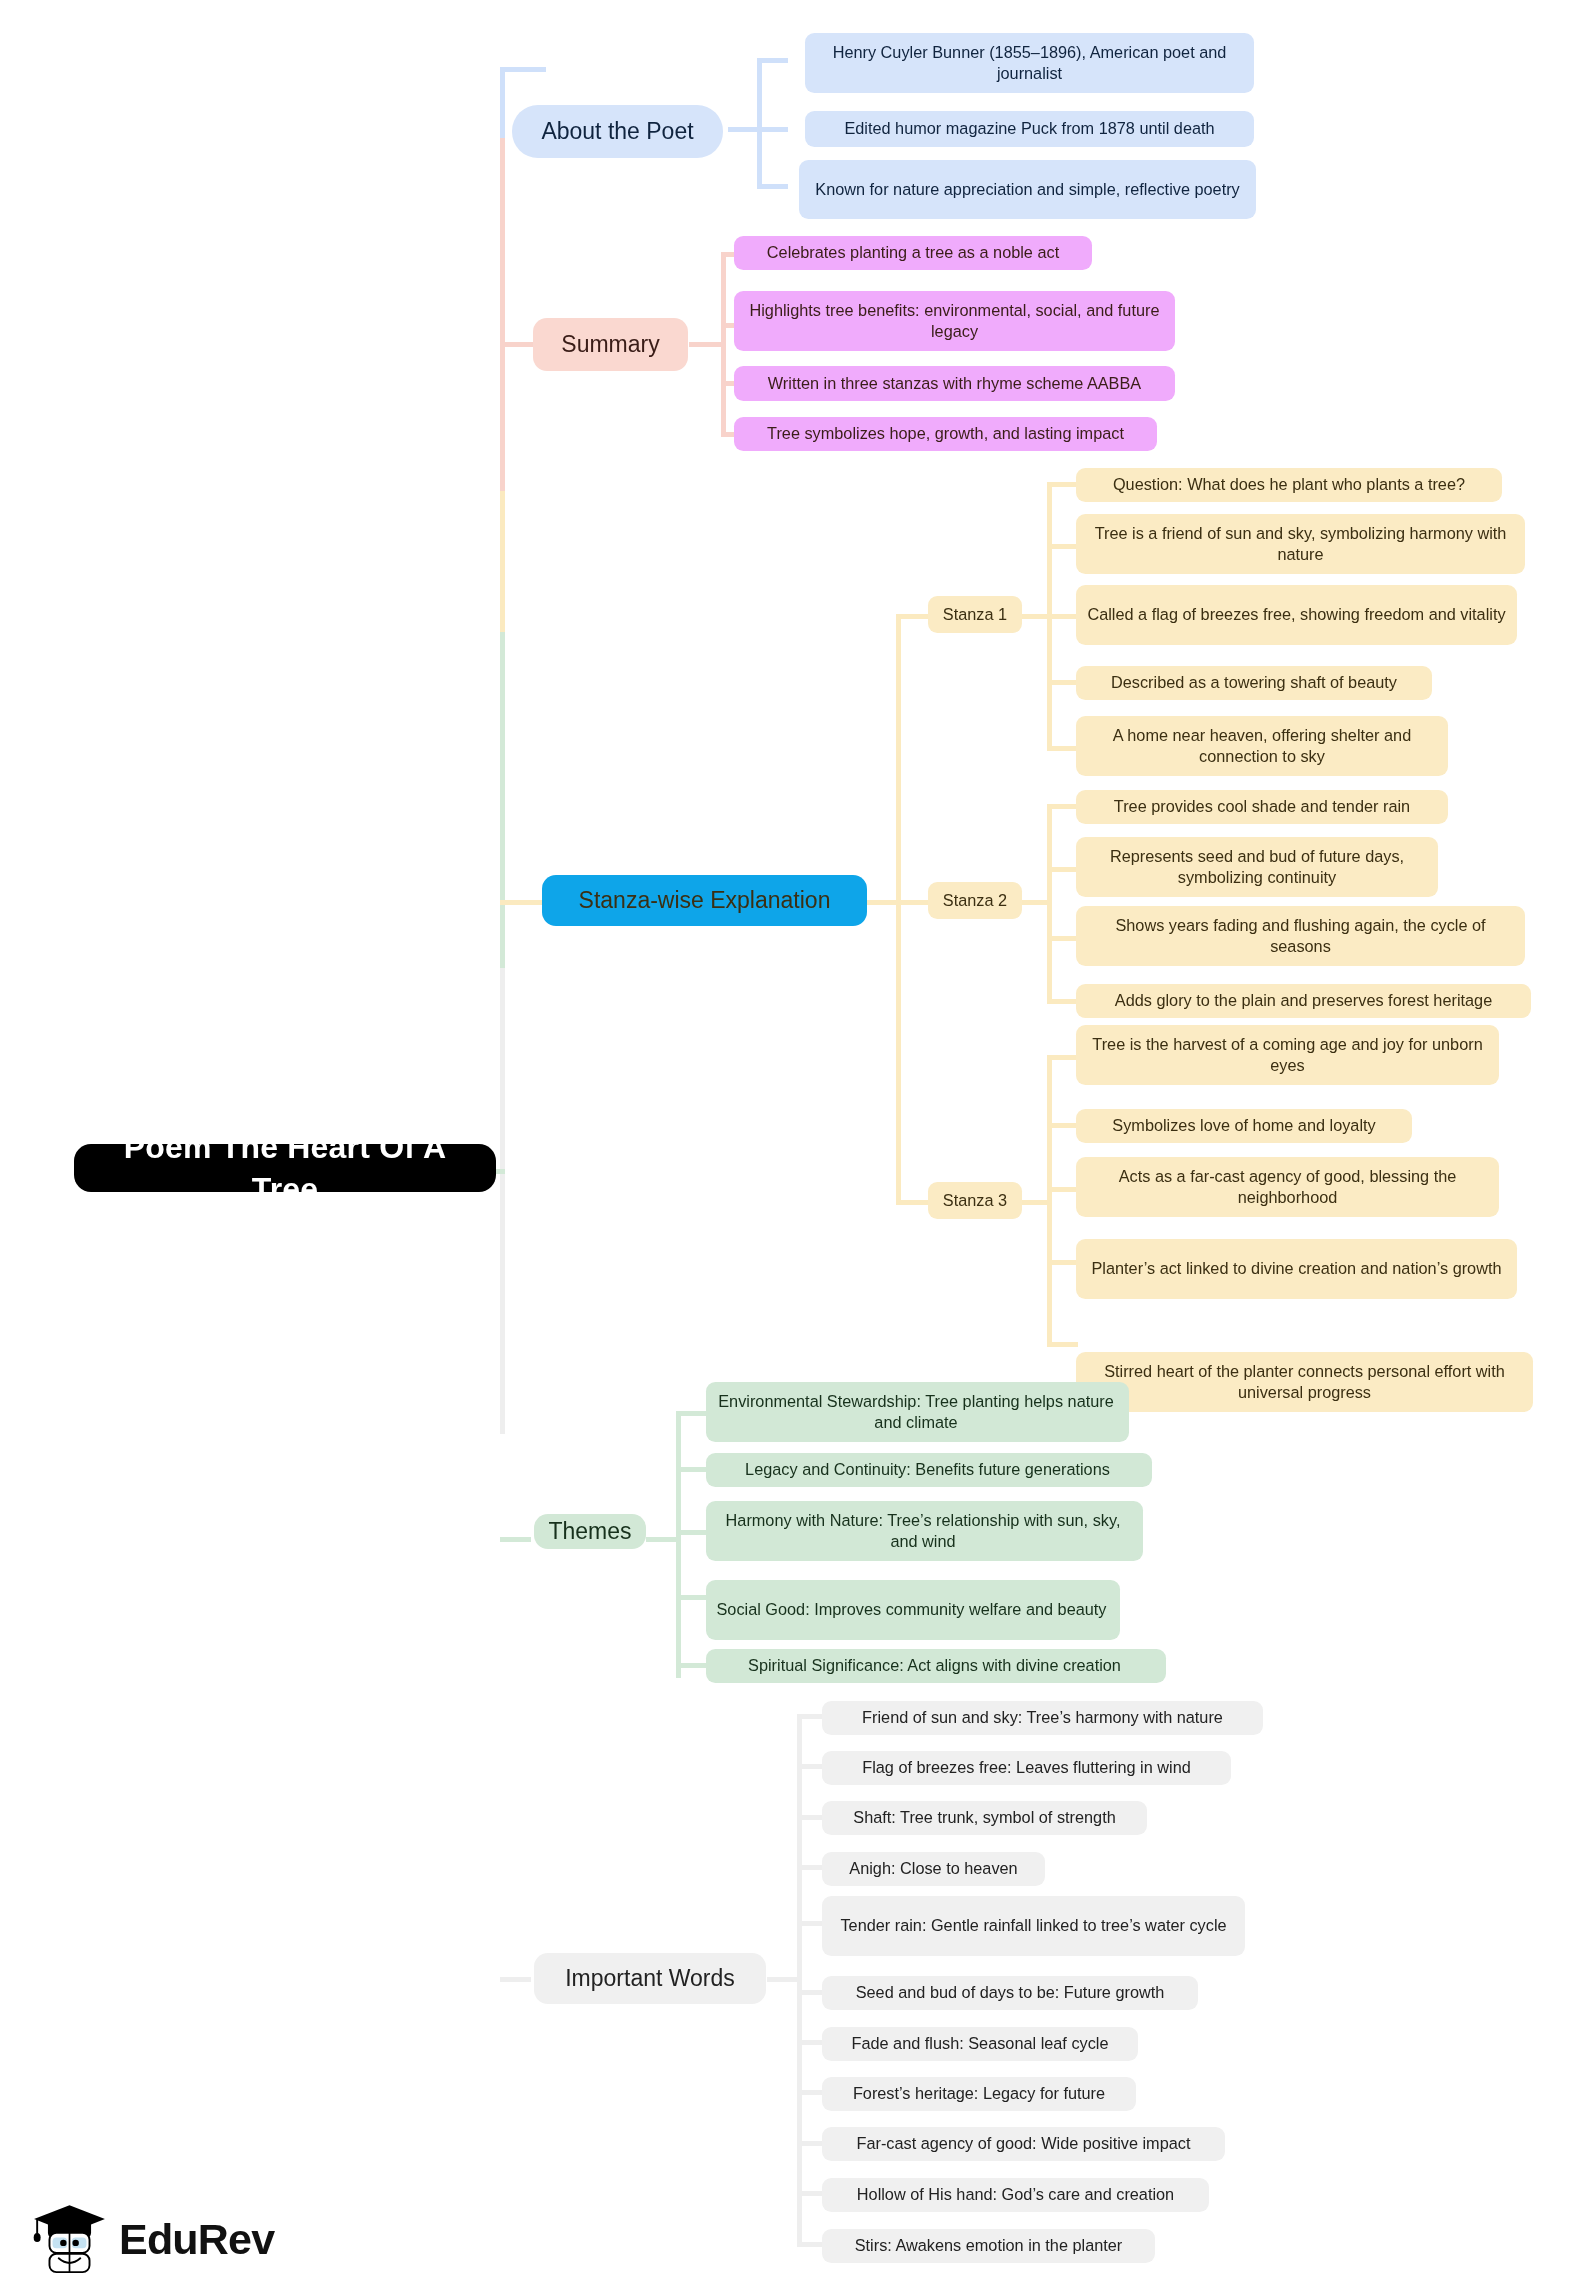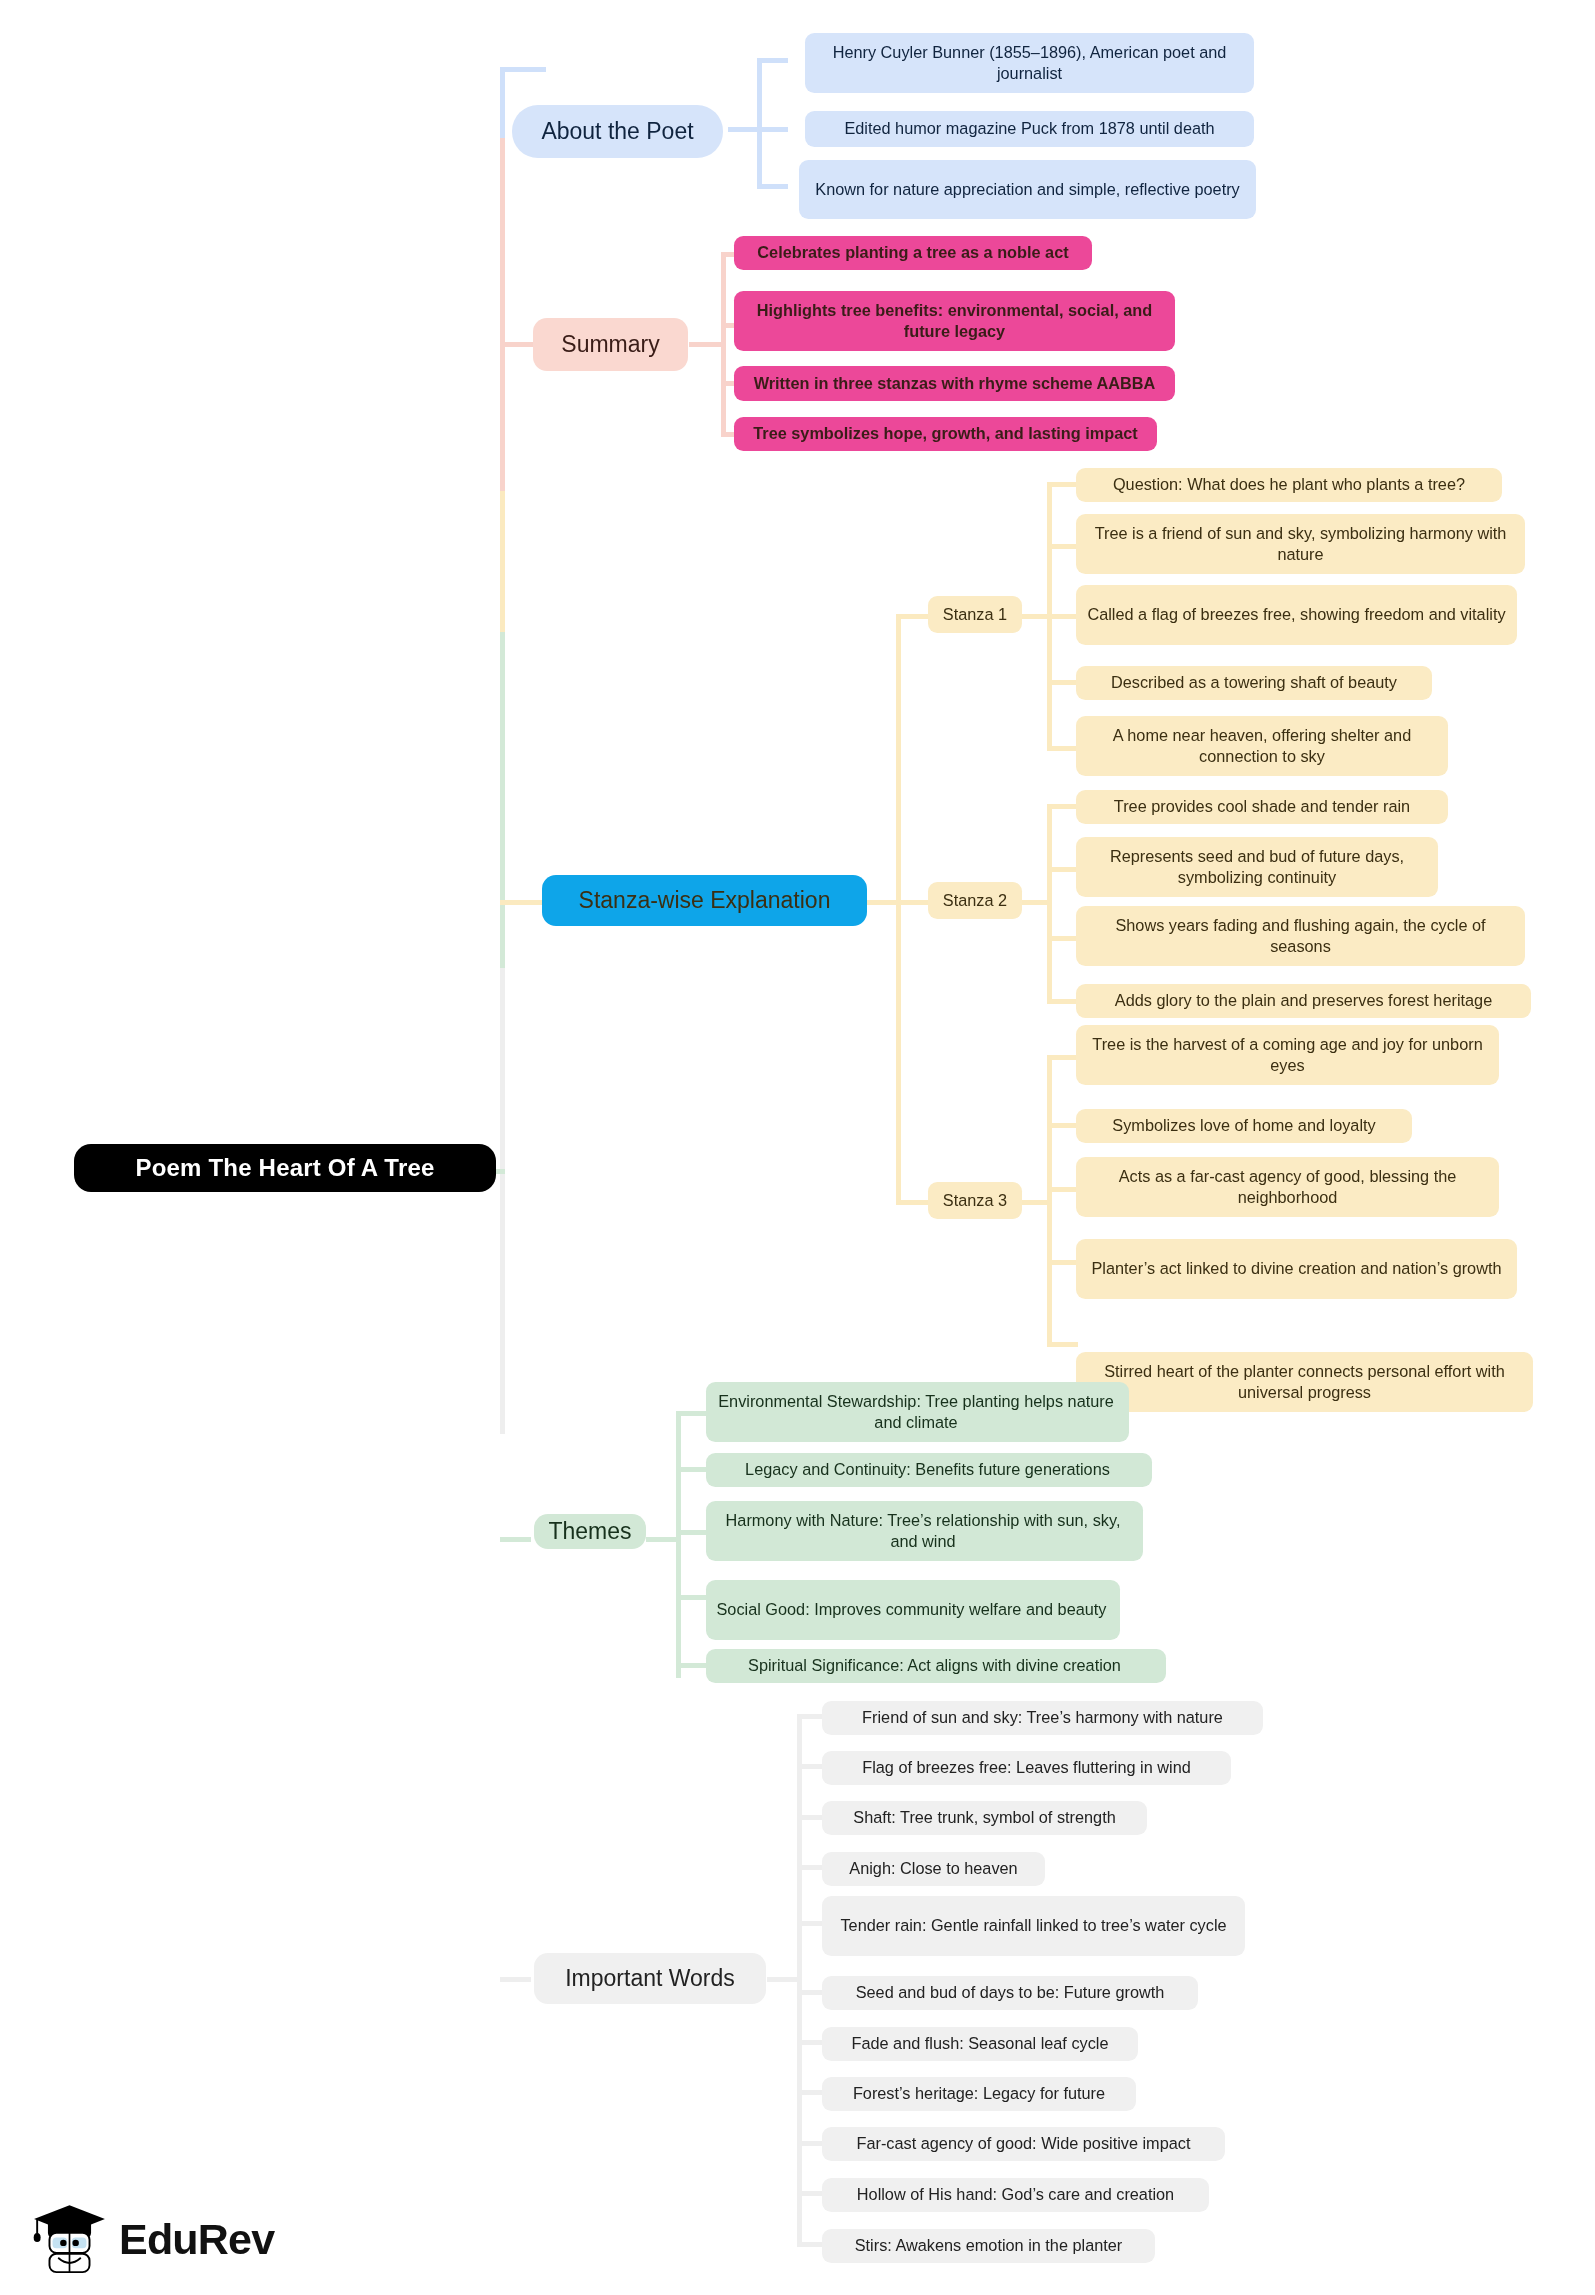--- a/index.html
+++ b/index.html
@@ -27,21 +27,21 @@
     border-radius: 11px;
     padding: 4.6px 11px;
     color: #1a1a1a;
     line-height: 1.32;
   }
   
   .root {
     background: #000000;
     color: #ffffff;
     font-weight: bold;
-    font-size: 24px;
+    font-size: 32px;
     border-radius: 17px;
     letter-spacing: 0.2px;
     padding: 7.7px 15.5px;
   }
   
   .l1 {
     font-size: 23px;
     border-radius: 14px;
     padding: 6.2px 14px;
   }
@@ -59,21 +59,21 @@
   }
   .l2.yellow { background: #fbebc4; color: #3b2f12; }
 
   
   .leaf {
     font-size: 16.3px;
     border-radius: 9.3px;
     padding: 5.4px 11px;
   }
   .leaf.blue  { background: #d6e4fa; color: #10243f; }
-  .leaf.pink  { background: #ec4899; color: #3a1d18; font-weight: bold; }
+  .leaf.pink  { background: #f0abfc; color: #3a1d18; }
   .leaf.yellow{ background: #fbebc4; color: #3b2f12; }
   .leaf.green { background: #d2e8d6; color: #17311c; padding-left: 8px; }
   .leaf.gray  { background: #f0f0f0; color: #222222; }
 
   
   .conn {
     position: absolute;
     background: #cccccc;
   }
   .conn.blue   { background: #cfe0fa; }

